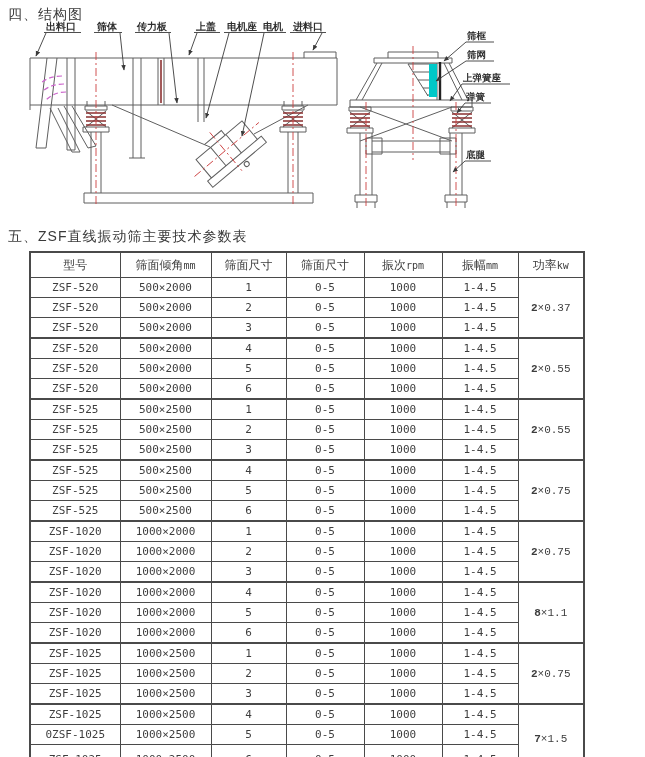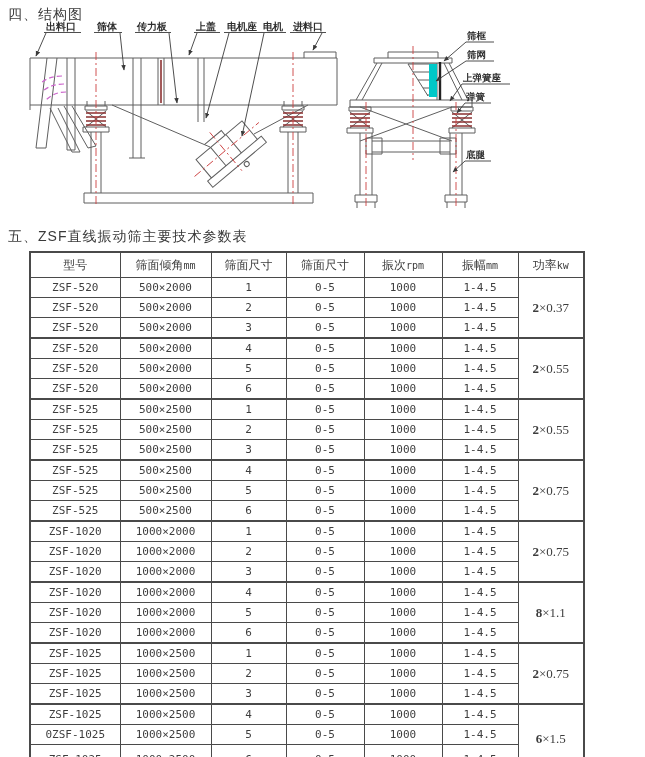--- a/index.html
+++ b/index.html
@@ -15,21 +15,21 @@
   
   #params{position:absolute;left:29px;top:251px;border-collapse:collapse;table-layout:fixed;
           border:2px solid #4a4a4a;}
   #params th,#params td{border:1px solid #4a4a4a;text-align:center;vertical-align:middle;
           padding:0;color:#3d3d3d;overflow:hidden;}
   #params thead th{height:24px;font-size:12px;font-weight:normal;color:#3d3d3d;}
   #params .unit{font-size:10px;font-family:"DejaVu Sans Mono",monospace;}
   #params td{height:19px;font-family:"DejaVu Sans Mono",monospace;font-size:11px;}
   #params tr.gs td{border-top:2px solid #4a4a4a;}
   #params tr.tall td{height:28px;}
-  .pw{font-family:Liberation Serif, serif;font-size:13px;}
+  .pw{font-family:Liberation Mono, monospace;font-size:11px;}
   .pw::first-letter{font-weight:bold;}
   col.c0{width:90px;} col.c1{width:91px;} col.c2{width:75px;} col.c3{width:78px;}
   col.c4{width:78px;} col.c5{width:76px;} col.c6{width:66px;}
 </style>
 </head>
 <body>
 
 <div class="page">
 
   <div id="title4" class="sec-title">四、结构图</div>
@@ -387,21 +387,21 @@
           <td>1-4.5</td>
         </tr>
         <tr class="gs">
           <td>ZSF-1025</td>
           <td>1000×2500</td>
           <td>4</td>
           <td>0-5</td>
           <td>1000</td>
           <td>1-4.5</td>
           <td rowspan="3">
-            <div class="pw">6×1.5</div>
+            <div class="pw">7×1.5</div>
           </td>
         </tr>
         <tr>
           <td>0ZSF-1025</td>
           <td>1000×2500</td>
           <td>5</td>
           <td>0-5</td>
           <td>1000</td>
           <td>1-4.5</td>
         </tr>

